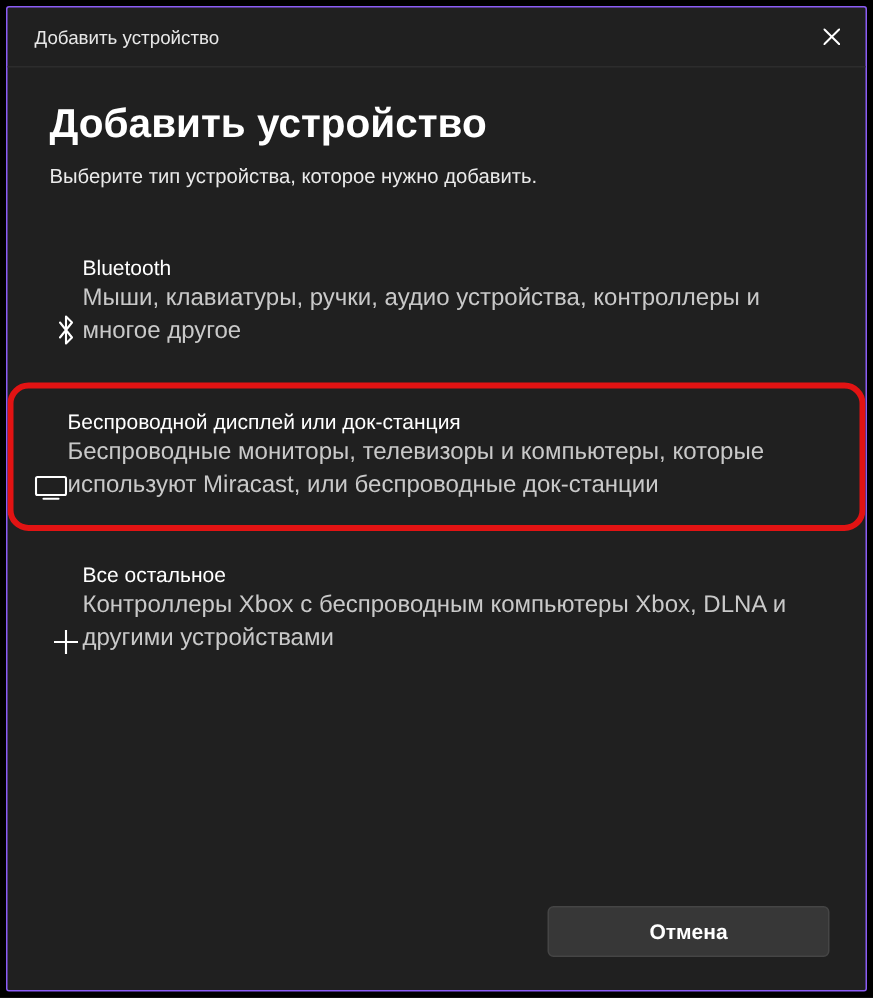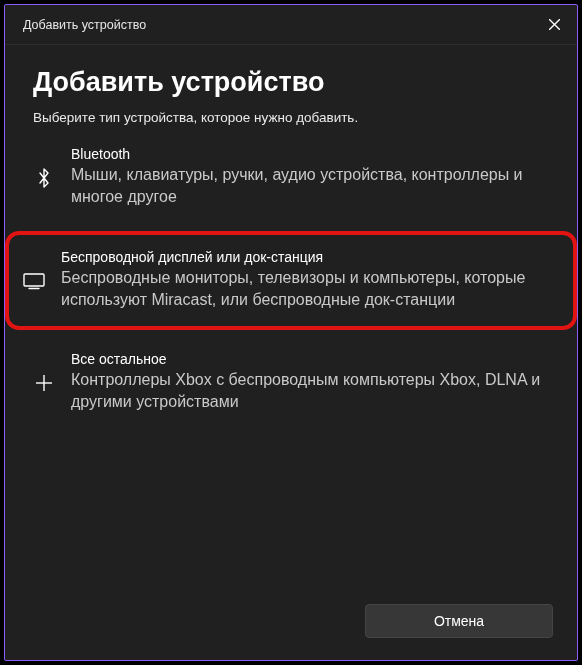--- a/index.html
+++ b/index.html
@@ -49,33 +49,33 @@
   }
   .heading {
     font-size: 27px;
     font-weight: 600;
     color: #fff;
     margin-bottom: 12px;
   }
   .subheading {
     font-size: 13.5px;
     color: #eaeaea;
-    margin-bottom: 8px;
+    margin-bottom: 32px;
   }
   .list {
     margin-left: -12px;
     margin-right: -12px;
   }
   .option {
     display: flex;
-    align-items: center;
+    align-items: flex-end;
     padding: 13px 12px 14px 12px;
     cursor: pointer;
     border-radius: 6px;
-    gap: 16px;
+    gap: 0;
   }
   .option-icon {
     width: 22px;
     flex: 0 0 22px;
     display: flex;
     justify-content: center;
     padding-top: 2px;
     color: #fff;
   }
   .option-icon svg { stroke: #fff; fill: none; }
@@ -106,20 +106,21 @@
   .cancel-btn {
     background: #373737;
     color: #fff;
     border: 1px solid #454545;
     border-radius: 4px;
     width: 188px;
     height: 34px;
     font-size: 14px;
     cursor: pointer;
     font-family: inherit;
+    font-weight: bold;
   }
 </style>
 </head>
 <body>
 
 <div class="outer">
 
   <div class="titlebar">
     <span class="titlebar-text">Добавить устройство</span>
     <div class="close-btn">

